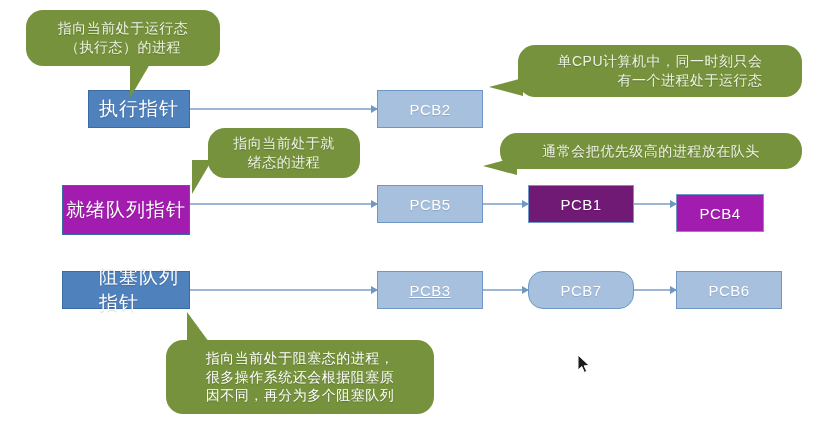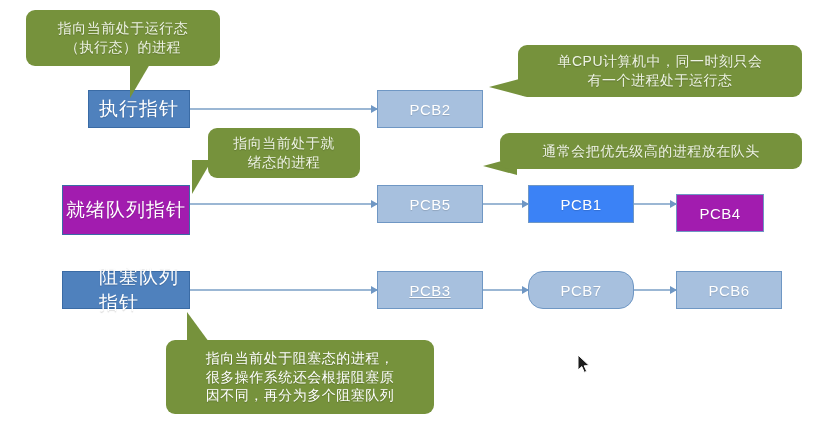--- a/index.html
+++ b/index.html
@@ -67,21 +67,21 @@
     border-top: 4px solid transparent;
     border-bottom: 4px solid transparent;
     border-left: 7px solid #6f97c4;
   }
 
   
   .callout {
     position: absolute;
     box-sizing: border-box;
     background: #76923c;
-    border-radius: 9px;
+    border-radius: 17px;
     color: #eef3e4;
     display: flex;
     align-items: center;
     justify-content: center;
     text-align: center;
     font-size: 14px;
     line-height: 1.35;
     padding: 6px 10px;
     white-space: pre-line;
     letter-spacing: 0.5px;
@@ -144,21 +144,21 @@
       </div>
     </div>
 
   <div id="queue-layer">
       <div class="pcb-box" style="left: 377px; top: 90px; width: 106px; height: 38px; background: rgb(167, 192, 222); border-color: rgb(111, 151, 196);">
         <span>PCB2</span>
       </div>
       <div class="pcb-box" style="left: 377px; top: 185px; width: 106px; height: 38px; background: rgb(167, 192, 222); border-color: rgb(111, 151, 196);">
         <span>PCB5</span>
       </div>
-      <div class="pcb-box" style="left: 528px; top: 185px; width: 106px; height: 38px; background: #3b82f6; border-color: rgb(111, 151, 196);">
+      <div class="pcb-box" style="left: 528px; top: 185px; width: 106px; height: 38px; background: #701a75; border-color: rgb(111, 151, 196);">
         <span>PCB1</span>
       </div>
       <div class="pcb-box" style="left: 676px; top: 185px; width: 88px; height: 38px; background: #a21caf; border-color: rgb(111, 151, 196); margin-top: 9px;">
         <span>PCB4</span>
       </div>
       <div class="pcb-box" style="left: 377px; top: 271px; width: 106px; height: 38px; background: rgb(167, 192, 222); border-color: rgb(111, 151, 196); text-decoration: underline;">
         <span>PCB3</span>
       </div>
       <div class="pcb-box" style="left: 528px; top: 271px; width: 106px; height: 38px; background: rgb(167, 192, 222); border-color: rgb(111, 151, 196); border-radius: 15px;">
         <span>PCB7</span>
@@ -166,21 +166,21 @@
       <div class="pcb-box" style="left: 676px; top: 271px; width: 106px; height: 38px; background: rgb(167, 192, 222); border-color: rgb(111, 151, 196);">
         <span>PCB6</span>
       </div>
     </div>
 
   <div id="callout-layer">
       <div class="tail tail-dl" style="left: 130px; top: 64px;"></div>
       <div class="callout" style="left: 26px; top: 10px; width: 194px; height: 56px; background: rgb(118, 146, 60); color: rgb(238, 243, 228);"><span>指向当前处于运行态
 （执行态）的进程</span></div>
       <div class="tail tail-left" style="left: 489px; top: 78px;"></div>
-      <div class="callout" style="left: 518px; top: 45px; width: 284px; height: 52px; background: rgb(118, 146, 60); color: rgb(238, 243, 228);"><span>单CPU计算机中，同一时刻只会
+      <div class="callout" style="left: 518px; top: 45px; width: 284px; height: 52px; background: rgb(118, 146, 60); color: rgb(238, 243, 228); text-align: right;"><span>单CPU计算机中，同一时刻只会
 有一个进程处于运行态</span></div>
       <div class="tail tail-dl" style="left: 192px; top: 160px;"></div>
       <div class="callout" style="left: 208px; top: 128px; width: 152px; height: 50px; background: rgb(118, 146, 60); color: rgb(238, 243, 228);"><span>指向当前处于就
 绪态的进程</span></div>
       <div class="tail tail-left" style="left: 483px; top: 157px;"></div>
       <div class="callout" style="left: 500px; top: 133px; width: 302px; height: 36px; background: rgb(118, 146, 60); color: rgb(238, 243, 228);"><span>通常会把优先级高的进程放在队头</span></div>
       <div class="tail tail-ul" style="left: 187px; top: 312px;"></div>
       <div class="callout" style="left: 166px; top: 340px; width: 268px; height: 74px; background: rgb(118, 146, 60); color: #ffffff;"><span>指向当前处于阻塞态的进程，
 很多操作系统还会根据阻塞原
 因不同，再分为多个阻塞队列</span></div>

